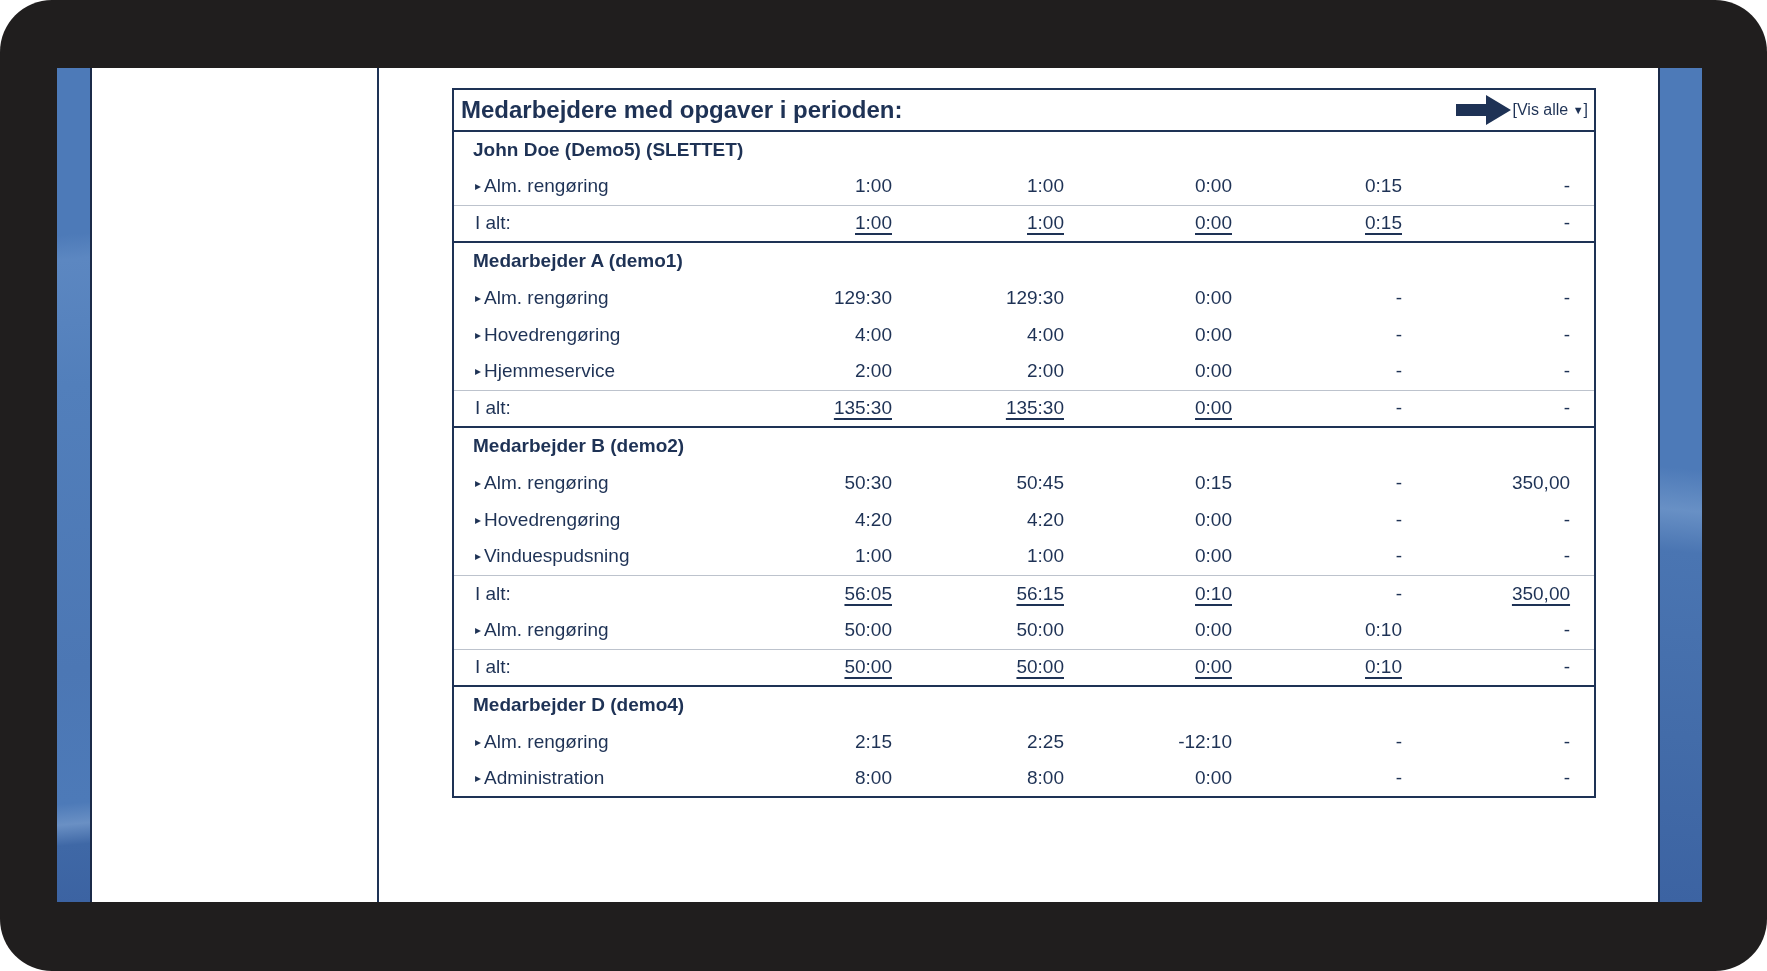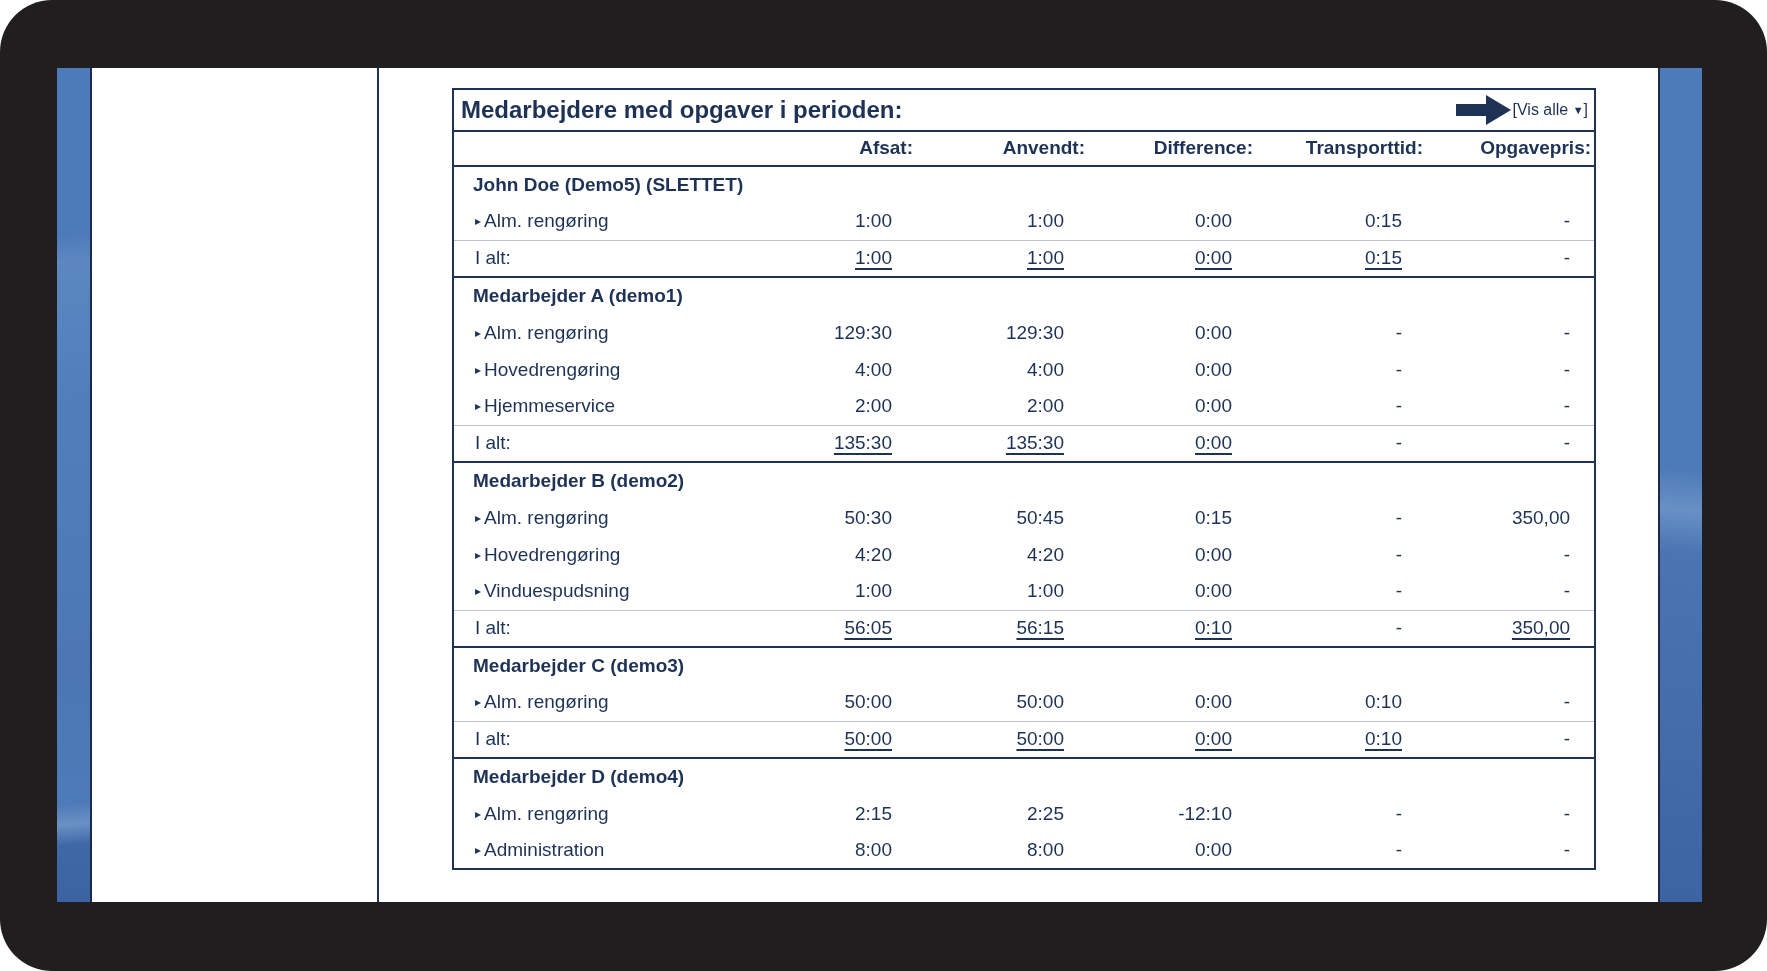--- a/index.html
+++ b/index.html
@@ -92,28 +92,20 @@
                   <span class="arrow-icon">
                     <svg width="55" height="30" viewBox="0 0 55 30">
                       <polygon points="0,9 30,9 30,0 55,15 30,30 30,21 0,21" fill="#1e3255"></polygon>
                     </svg>
                   </span>
                   <span class="show-all"><span>[Vis alle </span><span class="caret">▼</span><span>]</span></span>
                 </span>
               </div>
             </th>
           </tr>
-          <tr class="header-row">
-            <th class="blank"></th>
-            <th>Afsat:</th>
-            <th>Anvendt:</th>
-            <th>Difference:</th>
-            <th>Transporttid:</th>
-            <th>Opgavepris:</th>
-          </tr>
         </thead>
       <tbody class="section">
             <tr class="name-row">
               <td colspan="6" class="name-cell">John Doe (Demo5) (SLETTET)</td>
             </tr>
             <tr class="task-row">
               <td class="label-cell"><span class="tri">▸</span><span>Alm. rengøring</span></td>
               <td class="val">1:00</td>
               <td class="val">1:00</td>
               <td class="val">0:00</td>
@@ -197,23 +189,20 @@
             <tr class="total-row">
               <td class="label-cell total-label">I alt:</td>
               <td class="val"><span class="u">56:05</span></td>
               <td class="val"><span class="u">56:15</span></td>
               <td class="val"><span class="u">0:10</span></td>
               <td class="val"><span class="">-</span></td>
               <td class="val"><span class="u">350,00</span></td>
             </tr>
           </tbody>
           <tbody class="section">
-            <tr class="name-row">
-              <td colspan="6" class="name-cell">Medarbejder C (demo3)</td>
-            </tr>
             <tr class="task-row">
               <td class="label-cell"><span class="tri">▸</span><span>Alm. rengøring</span></td>
               <td class="val">50:00</td>
               <td class="val">50:00</td>
               <td class="val">0:00</td>
               <td class="val">0:10</td>
               <td class="val">-</td>
             </tr>
             <tr class="total-row">
               <td class="label-cell total-label">I alt:</td>

